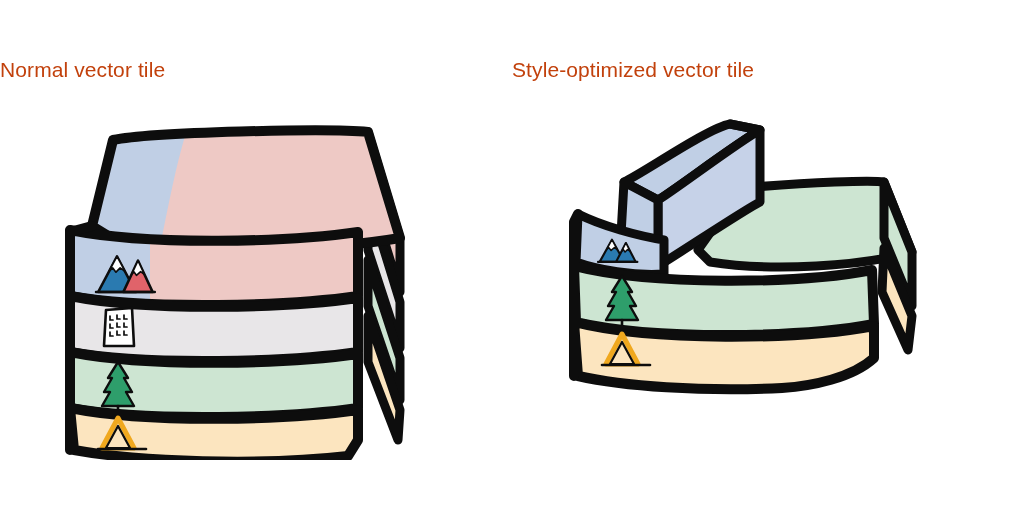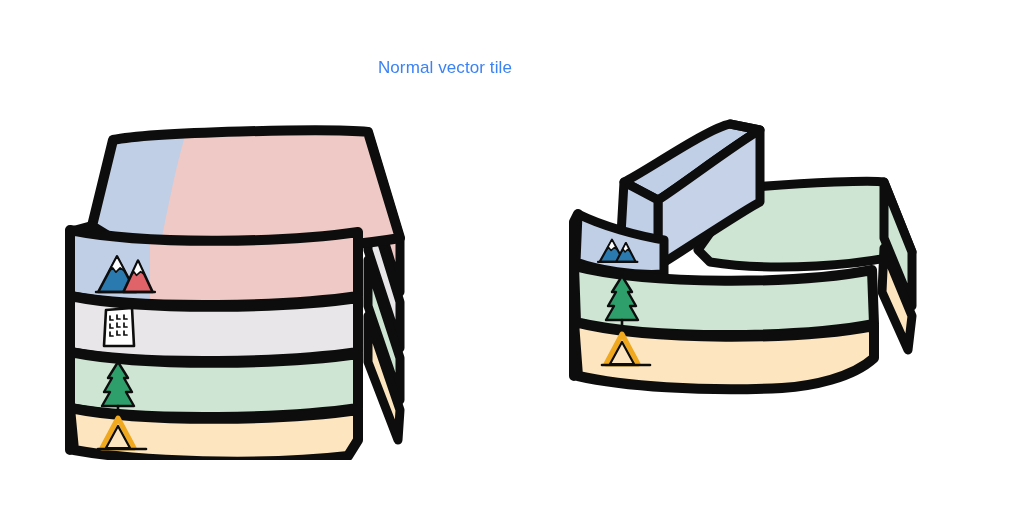--- a/index.html
+++ b/index.html
@@ -23,24 +23,24 @@
   .panel {
     position: relative;
     width: 50%;
     height: 100%;
   }
   .panel-title {
     position: absolute;
     top: 58px;
     left: 0;
     width: 100%;
-    text-align: right;
-    font-size: 17px;
+    text-align: left;
+    font-size: 21px;
     font-weight: 400;
-    color: #3b82f6;
+    color: #c2410c;
     letter-spacing: 0.1px;
     font-family: "Liberation Sans", sans-serif;
   }
   .panel-art {
     position: absolute;
     top: 110px;
     left: 0;
     width: 100%;
     height: 360px;
   }
@@ -129,20 +129,21 @@
             <path d="M-2,33 L46,33" stroke="#0d0d0d" stroke-width="2.6" stroke-linecap="round" fill="none"></path>
           </g>
         </g>
 
         <path d="M92,116 L70,122 L70,340" fill="none" stroke="#0d0d0d" stroke-width="10" stroke-linecap="round" stroke-linejoin="round"></path>
       </svg>
     </div>
   </div>
 
   <div class="panel">
+    <div class="panel-title">Style-optimized vector tile</div>
     <div class="panel-art">
       <svg viewBox="0 0 512 350" width="512" height="350" xmlns="http://www.w3.org/2000/svg">
 
         <g>
 
           <path d="M230,78 C300,72 360,70 372,72 L400,142 C352,156 260,162 198,152 L186,140 Z" fill="#cde5d2" stroke="#0d0d0d" stroke-width="9" stroke-linejoin="round"></path>
 
           <path d="M372,72 L400,142 L400,196 L372,128 Z" fill="#cde5d2" stroke="#0d0d0d" stroke-width="9" stroke-linejoin="round"></path>
 
           <path d="M372,138 L400,206 L396,240 L370,182 Z" fill="#fce5bf" stroke="#0d0d0d" stroke-width="9" stroke-linejoin="round"></path>

